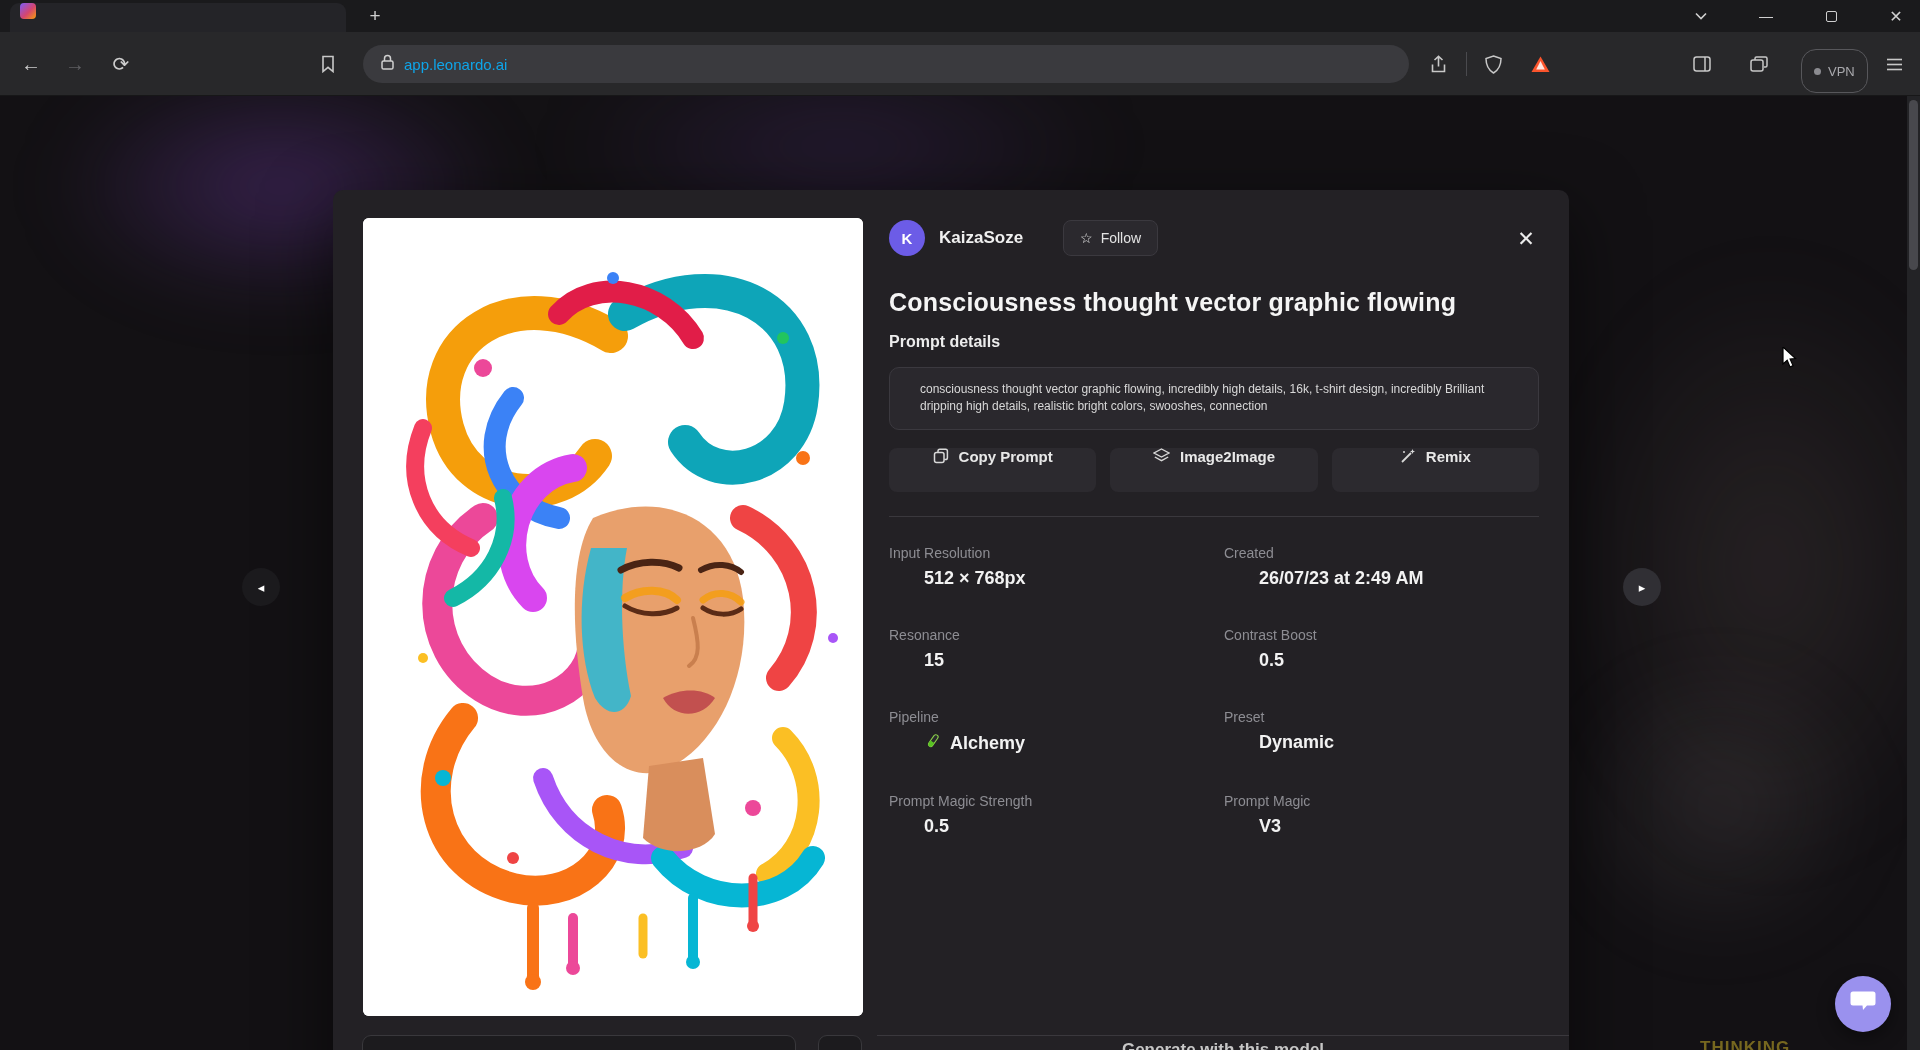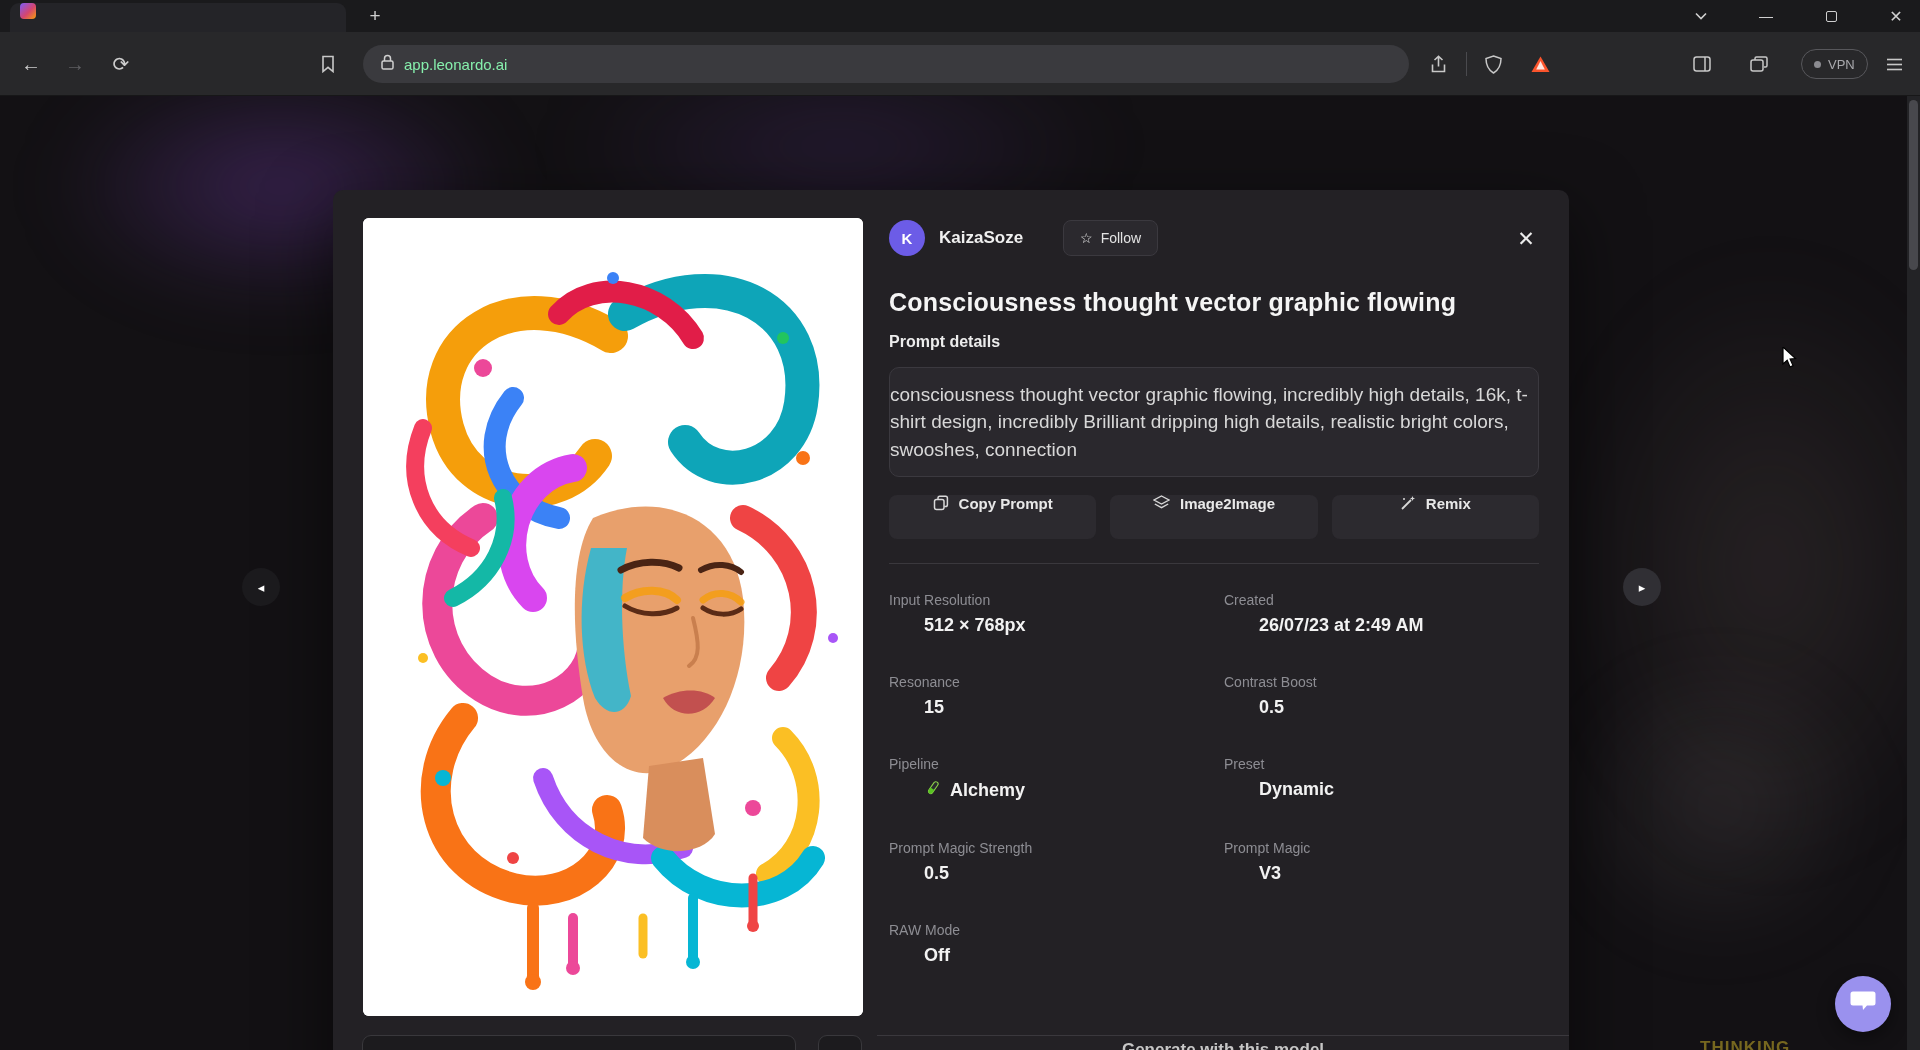--- a/index.html
+++ b/index.html
@@ -21,23 +21,23 @@
     justify-content:center; color:#cfcfcf; font-size:14px; }
   .maxbox { width:11px; height:11px; border:1.4px solid #cfcfcf; border-radius:2px; }
 
   .navbar { position:absolute; top:32px; left:0; width:1920px; height:64px; background:#28282a;
     border-bottom:1px solid #171718; }
   .nav-ic { position:absolute; top:14px; width:36px; height:36px; display:flex; align-items:center;
     justify-content:center; color:#cdcdcd; font-size:20px; border-radius:8px; }
   .nav-ic.dim { color:#5f5f62; }
   .urlbox { position:absolute; left:363px; top:13px; width:1046px; height:38px; background:#3a3a3e;
     border-radius:19px; display:flex; align-items:center; gap:10px; padding:0 18px; }
-  .url-text { color:#86efac; font-size:15px;text-align:center; }
+  .url-text { color:#0ea5e9; font-size:15px;text-align:center; }
   .vdivider { position:absolute; left:1466px; top:20px; width:1px; height:24px; background:#4a4a4e; }
-  .vpn-pill { position:absolute; left:1801px; top:17px; height:30px; padding:0 12px; border:1px solid #57575b;
+  .vpn-pill { position:absolute; left:1801px; top:17px; height:44px; padding:0 12px; border:1px solid #57575b;
     border-radius:15px; display:flex; align-items:center; gap:7px; color:#a9a9ad; font-size:13px; }
   .vpn-dot { width:7px; height:7px; border-radius:50%; background:#8b8b90; }
 
   .scrollbar { position:absolute; right:0; top:96px; width:13px; height:954px; background:#232326; }
   .scroll-thumb { position:absolute; left:2px; top:4px; width:9px; height:170px; background:#48484d; border-radius:5px; }
 
   
   .page { position:absolute; top:96px; left:0; width:1920px; height:954px; background:#131114; overflow:hidden; }
   .glow { position:absolute; pointer-events:none; filter:blur(34px); }
   .glow.g1 { left:50px; top:-30px; width:460px; height:240px;
@@ -66,21 +66,21 @@
     font-weight:700; display:flex; align-items:center; justify-content:center; }
   .author-name { color:#f0f0f0; font-size:17px; font-weight:600; }
   .follow-btn { margin-left:26px; height:36px; padding:0 16px; background:#2b292e; border:1px solid #3b393f;
     border-radius:8px; display:flex; align-items:center; gap:8px; color:#e3e3e3; font-size:14px; }
   .modal-close { position:absolute; left:1178px; top:34px; width:30px; height:30px; color:#ececec;
     font-size:21px; display:flex; align-items:center; justify-content:center; cursor:default; }
 
   .title { margin-top:28px; color:#f5f5f5; font-size:25px; font-weight:700; letter-spacing:.2px; }
   .prompt-label { margin-top:16px; color:#ececec; font-size:16px; font-weight:700; }
   .prompt-box { margin-top:16px; background:#2a282d; border:1px solid #3b393f; border-radius:10px;
-    padding:13px 0; color:#d8d8d8; font-size:19px; line-height:1.44; width:100%; }
+    padding:13px 30px; color:#d8d8d8; font-size:12px; line-height:1.44; width:100%; }
   .actions { margin-top:18px; display:flex; gap:14px; }
   .action-btn { flex:1; height:44px; background:#2c2a2f; border-radius:8px; display:flex; 
     justify-content:center; gap:10px; color:#e8e8e8; font-size:15px; font-weight:600; }
   .sep { margin-top:24px; border-top:1px solid #3a383d; }
 
   .details { margin-top:28px; display:grid; grid-template-columns:1fr 1fr; column-gap:20px; row-gap:38px; }
   .dlabel { color:#8d8d93; font-size:14px; }
   .dvalue { margin-top:7px; color:#f2f2f2; font-size:18px; font-weight:600; display:flex; align-items:center; gap:8px;margin-left:35px; }
 
   .modal-footer { position:absolute; left:544px; top:845px; width:692px; height:135px;
@@ -339,24 +339,20 @@
           <div class="dvalue">Dynamic</div>
         </div>
         <div>
           <div class="dlabel">Prompt Magic Strength</div>
           <div class="dvalue">0.5</div>
         </div>
         <div>
           <div class="dlabel">Prompt Magic</div>
           <div class="dvalue">V3</div>
         </div>
-        <div>
-          <div class="dlabel">RAW Mode</div>
-          <div class="dvalue">Off</div>
-        </div>
       </div>
     </div>
 
     <div class="modal-footer">
       <span class="footer-label">Generate with this model</span>
     </div>
   </div>
 
   <div class="nav-arrow prev">◂</div>
   <div class="nav-arrow next">▸</div>

